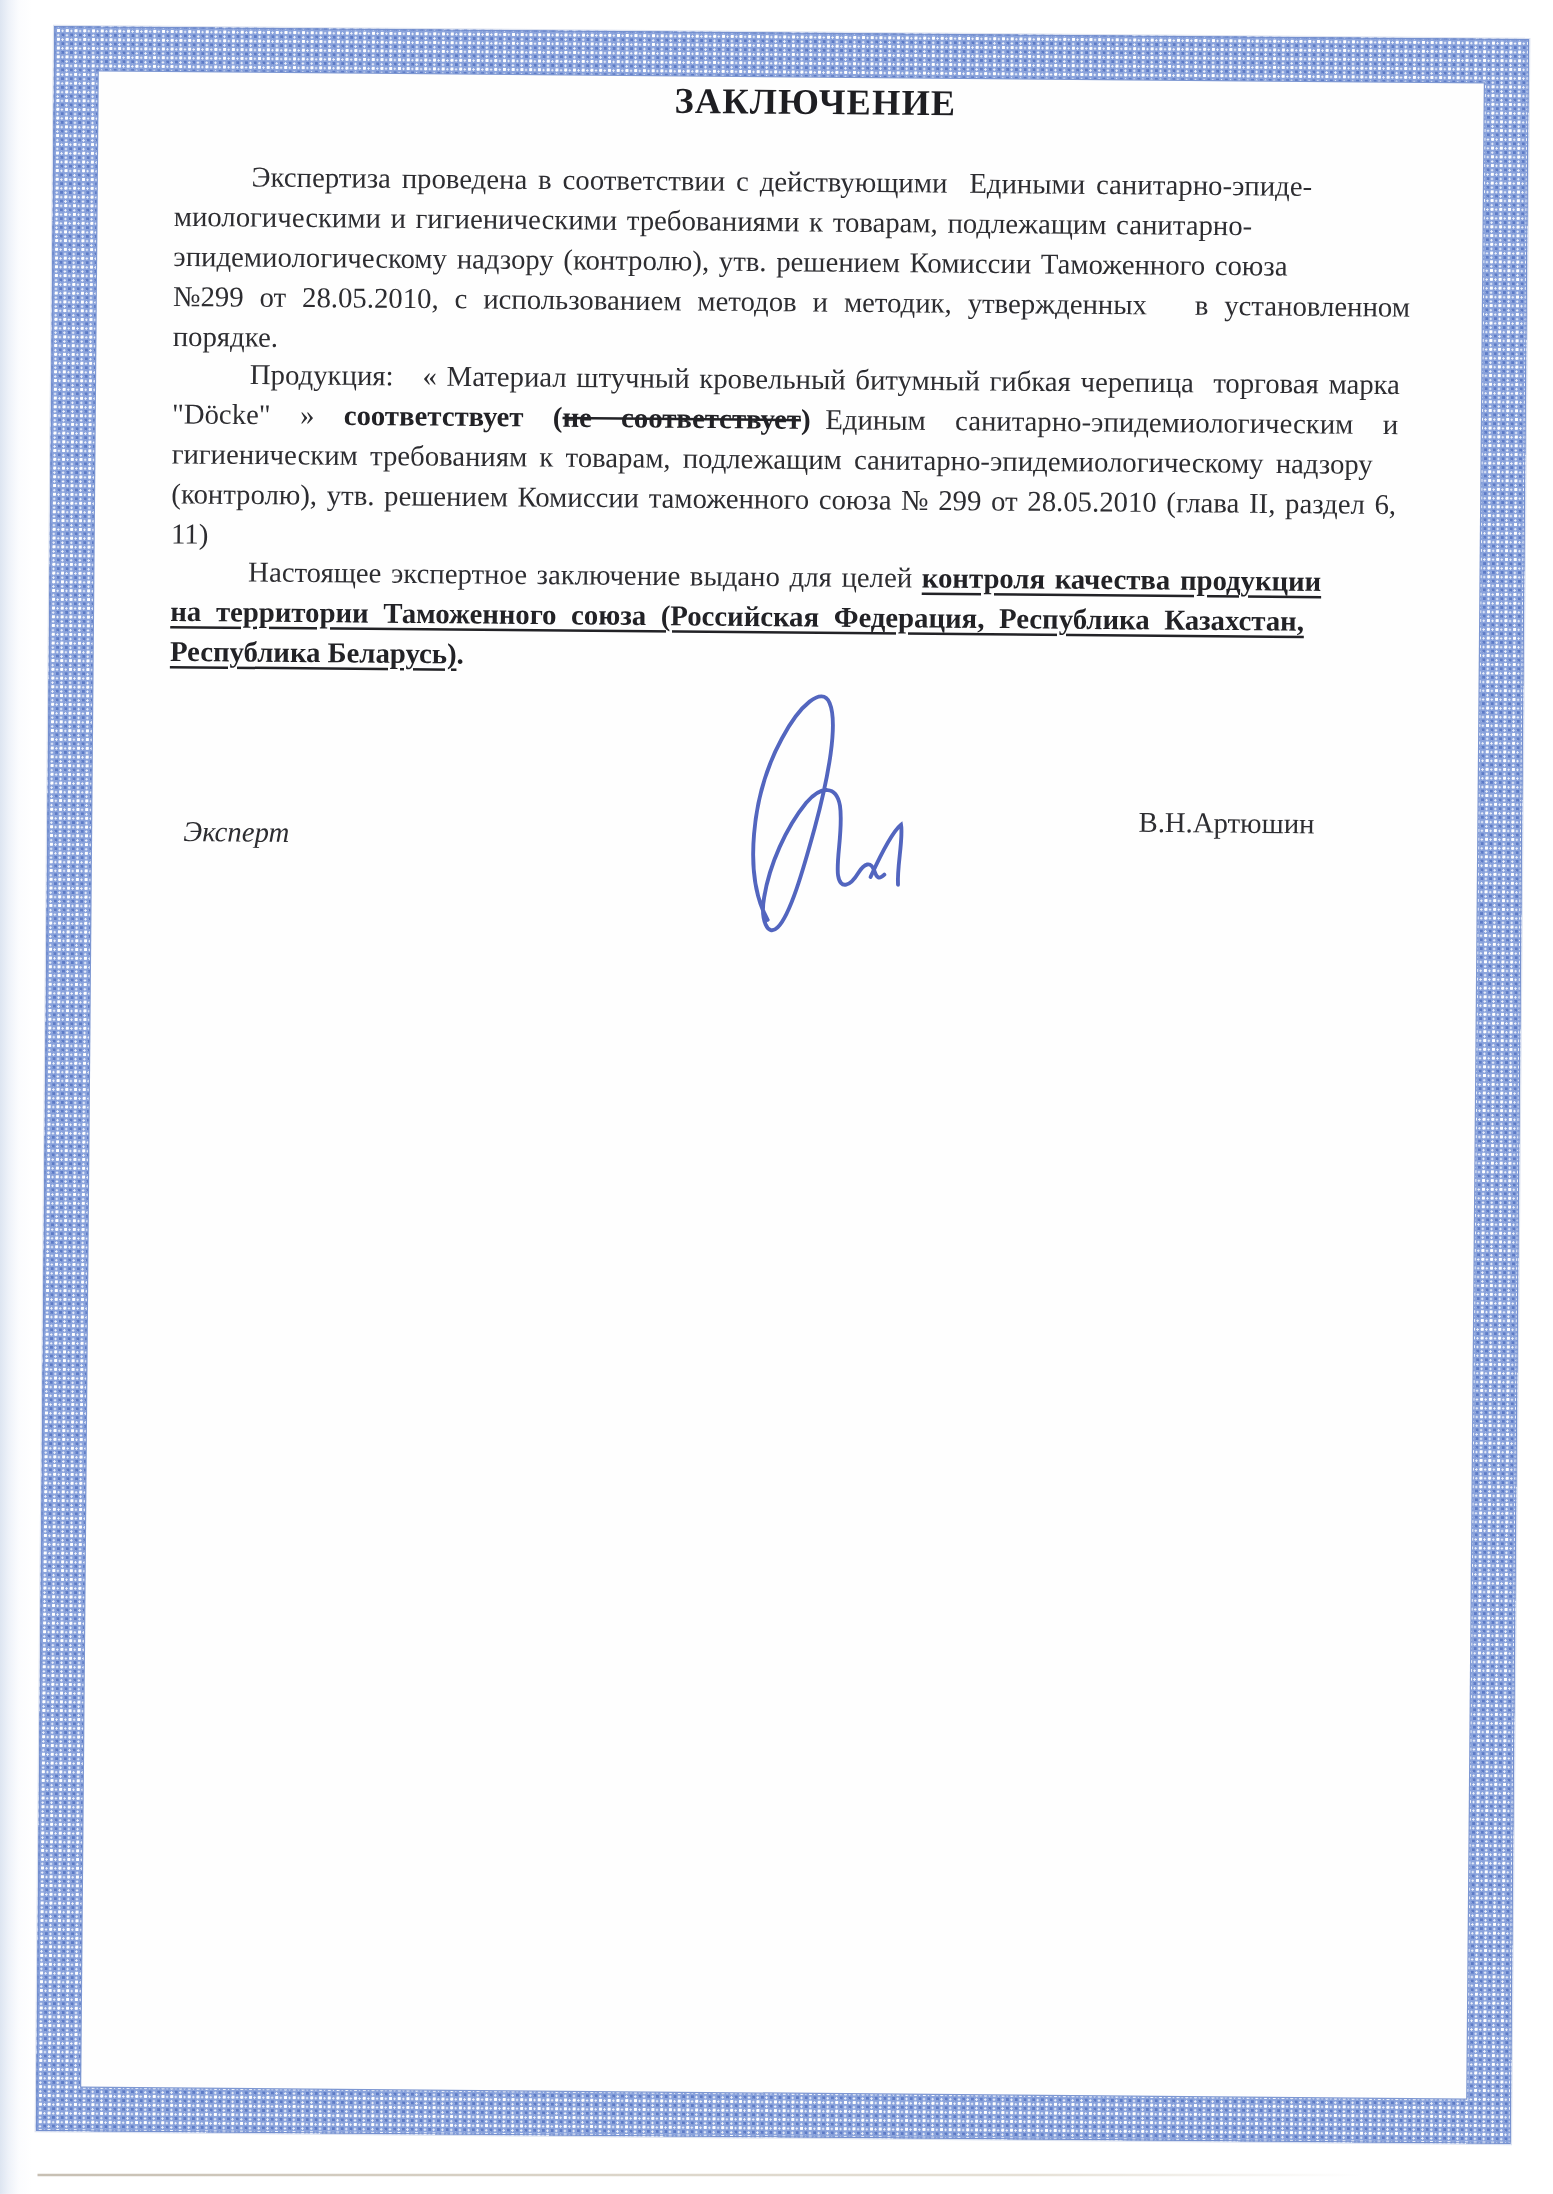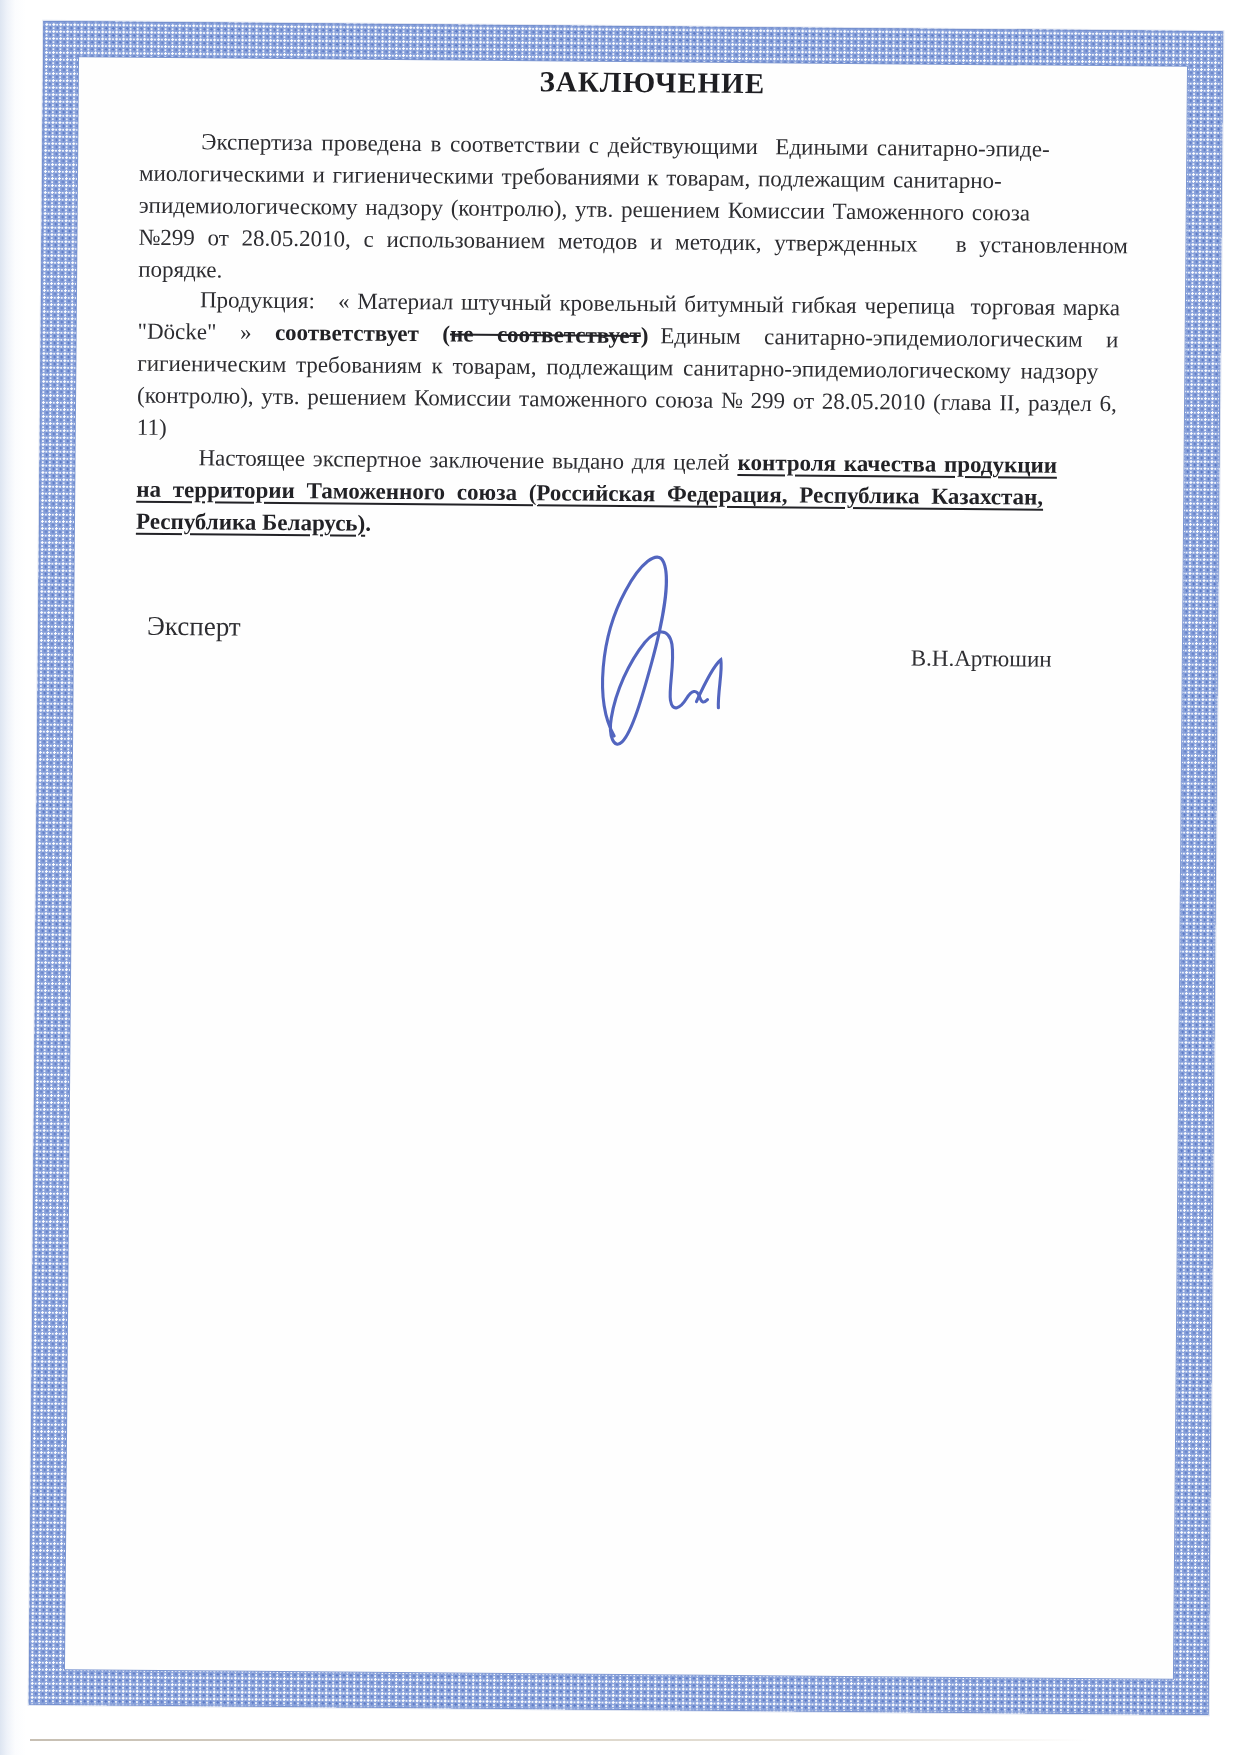--- a/index.html
+++ b/index.html
@@ -75,21 +75,21 @@
   .overflow-right { width: 1115px; }
   .b { font-weight: 700; color: #222226; }
   .strike { text-decoration: line-through; text-decoration-thickness: 2px; }
   .u {
     text-decoration: underline;
     text-decoration-thickness: 2px;
     text-underline-offset: 4px;
   }
   .b.u { text-decoration-line: underline; }
   .strike.b { text-decoration-line: line-through; }
-  .expert-label { position: absolute; left: 12px; top: 588px; font-size: 27px; }
+  .expert-label { position: absolute; left: 12px; top: 628px; font-size: 23px; font-style: italic; }
   .expert-name  { position: absolute; left: 776px; top: 614px; font-size: 23px; }
   .signature {
     position: absolute;
     left: 450px;
     top: 510px;
     width: 140px;
     height: 230px;
   }
   
   .scan-artifact-line {

